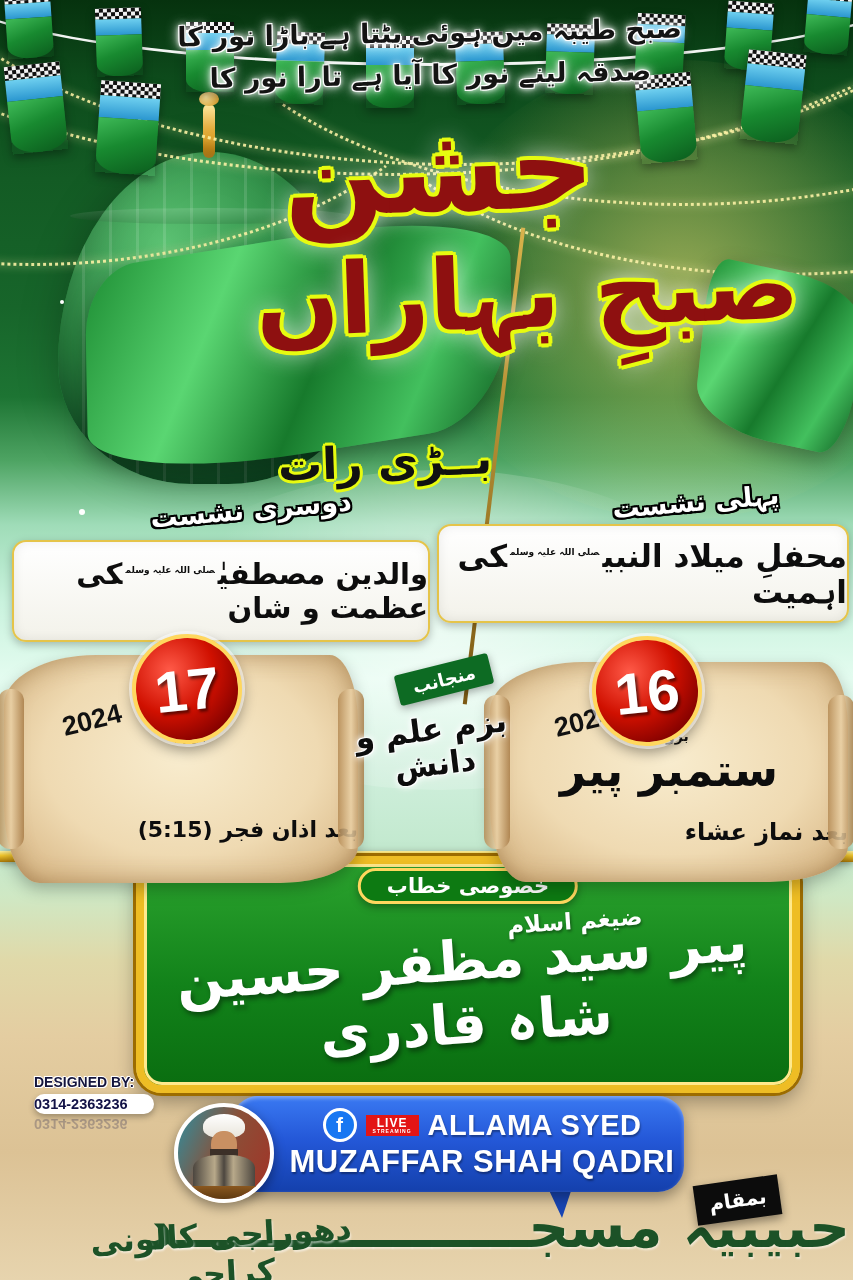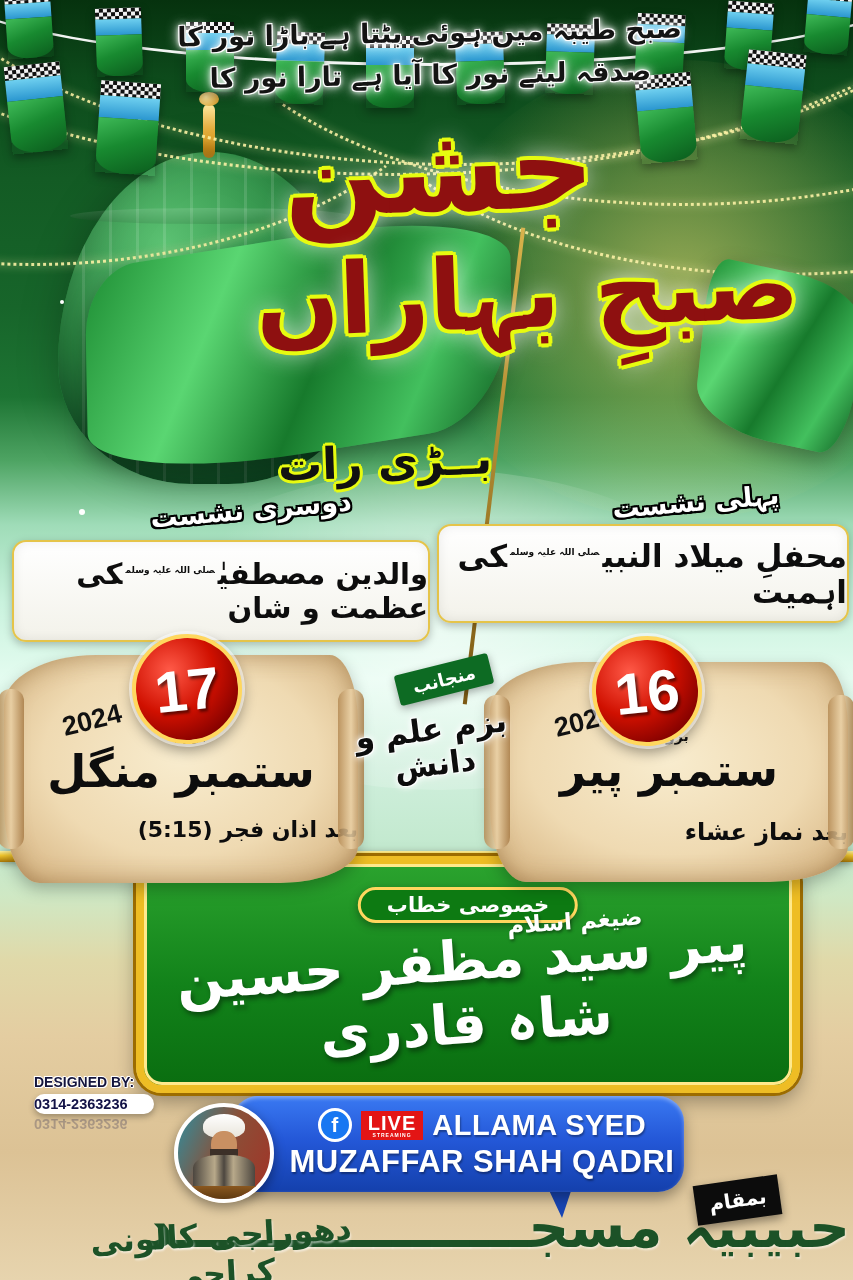--- a/index.html
+++ b/index.html
@@ -105,21 +105,21 @@
   .org-name{left:348px;top:712px;width:170px;text-align:center;direction:rtl;font-weight:bold;font-size:31px;
     color:#0d0d0d;line-height:1.12;transform:rotate(-7deg);z-index:6;
     text-shadow:0 0 6px #fff,0 0 10px #fff,1px 1px 0 #fff,-1px -1px 0 #fff;}
   
   .panel{left:136px;top:856px;width:648px;height:221px;border-radius:26px;z-index:4;
     background:linear-gradient(180deg,#2ba32e 0%,#12821a 55%,#0a6e10 100%);
     border:8px solid #eebd24;
     box-shadow:0 0 0 3px #9c6c00,inset 0 0 0 3px #ffe98c,0 8px 20px rgba(0,0,0,.35);}
   .panel-badge{position:absolute;left:50%;top:4px;transform:translateX(-50%);padding:3px 26px;
     background:#0d7a12;border:3px solid #ffd75e;border-radius:22px;color:#fff;font-weight:bold;font-size:21px;
-    direction:rtl;white-space:nowrap;box-shadow:0 3px 8px rgba(0,0,0,.35);margin-top:19px;}
+    direction:rtl;white-space:nowrap;box-shadow:0 3px 8px rgba(0,0,0,.35);}
   .panel-hon{position:absolute;right:150px;top:44px;color:#fff;font-weight:bold;font-size:23px;direction:rtl;
     transform:rotate(-4deg);text-shadow:1px 2px 3px rgba(0,0,0,.4);}
   .panel-name{position:absolute;left:20px;top:66px;width:600px;text-align:center;direction:rtl;color:#fff;
     font-weight:bold;font-size:55px;line-height:1.15;transform:rotate(-4deg);
     text-shadow:2px 4px 5px rgba(0,0,0,.4);}
   
   .designer{left:34px;top:1074px;width:120px;text-align:left;z-index:6;font-family:"Liberation Sans",sans-serif;}
   .des-label{font-weight:bold;font-size:14px;color:#14143c;
     text-shadow:-1px 0 0 #fff,1px 0 0 #fff,0 -1px 0 #fff,0 1px 0 #fff,1px 1px 0 #fff,-1px -1px 0 #fff;}
   .des-box{margin-top:2px;background:linear-gradient(180deg,#2a2a66,#0d0d33);border:1px solid #fff;
@@ -145,21 +145,21 @@
   
   .banner{left:232px;top:1096px;width:452px;height:96px;border-radius:26px;z-index:5;
     background:linear-gradient(180deg,#3a79f2 0%,#2458d8 45%,#1440ac 100%);
     box-shadow:0 6px 14px rgba(0,0,0,.35), inset 0 2px 4px rgba(255,255,255,.4);
     display:flex;flex-direction:column;align-items:center;justify-content:center;padding-left:48px;box-sizing:border-box;
     font-family:"Liberation Sans",sans-serif;color:#fff;font-weight:bold;}
   .banner-row{display:flex;align-items:center;gap:9px;}
   .fb-icon{width:34px;height:34px;border-radius:50%;background:#1877f2;border:3px solid #fff;box-sizing:border-box;
     display:flex;align-items:center;justify-content:center;font-size:21px;font-weight:bold;color:#fff;}
   .live-badge{background:#e31515;padding:2px 7px;display:flex;flex-direction:column;align-items:center;line-height:1;}
-  .live-word{font-size:20px;letter-spacing:1px;}
+  .live-word{font-size:12px;letter-spacing:1px;}
   .live-sub{font-size:5px;letter-spacing:1px;}
   .bn-l1{font-size:29px;letter-spacing:.5px;text-shadow:1px 2px 2px rgba(0,0,0,.35);}
   .bn-l2{font-size:31px;letter-spacing:.5px;margin-top:2px;text-shadow:1px 2px 2px rgba(0,0,0,.35);}
   .banner-tail{left:548px;top:1188px;width:0;height:0;z-index:4;
     border-left:14px solid transparent;border-right:10px solid transparent;border-top:30px solid #1845b4;}
   
   .venue-box{left:695px;top:1180px;padding:8px 14px;background:#0c0c0c;color:#fff;font-weight:bold;font-size:20px;
     direction:rtl;transform:rotate(-8deg);z-index:6;box-shadow:0 4px 10px rgba(0,0,0,.4);}
   .bottom-line{left:10px;top:1196px;width:840px;text-align:right;direction:rtl;color:#1c5227;font-weight:bold;
     font-size:57px;line-height:1.1;z-index:3;text-shadow:1px 2px 2px rgba(255,255,255,.5);}
@@ -293,21 +293,20 @@
     <div class="year">2024</div>
     <div class="broz">بروز</div>
     <div class="month">ستمبر پیر</div>
     <div class="stime">بعد نماز عشاء</div>
   </div>
   <div class="abs day-circle circ-16">16</div>
 
   <div class="abs scroll scroll-left">
     <div class="year">2024</div>
     <div class="broz">بروز</div>
-    <div class="month">ستمبر منگل</div>
     <div class="stime">بعد اذان فجر (5:15)</div>
   </div>
   <div class="abs day-circle circ-17">17</div>
 
   <div class="abs org-label">منجانب</div>
   <div class="abs org-name">بزم علم و دانش</div>
 
   <div class="abs panel">
     <div class="panel-badge">خصوصی خطاب</div>
     <div class="panel-hon">ضیغم اسلام</div>

